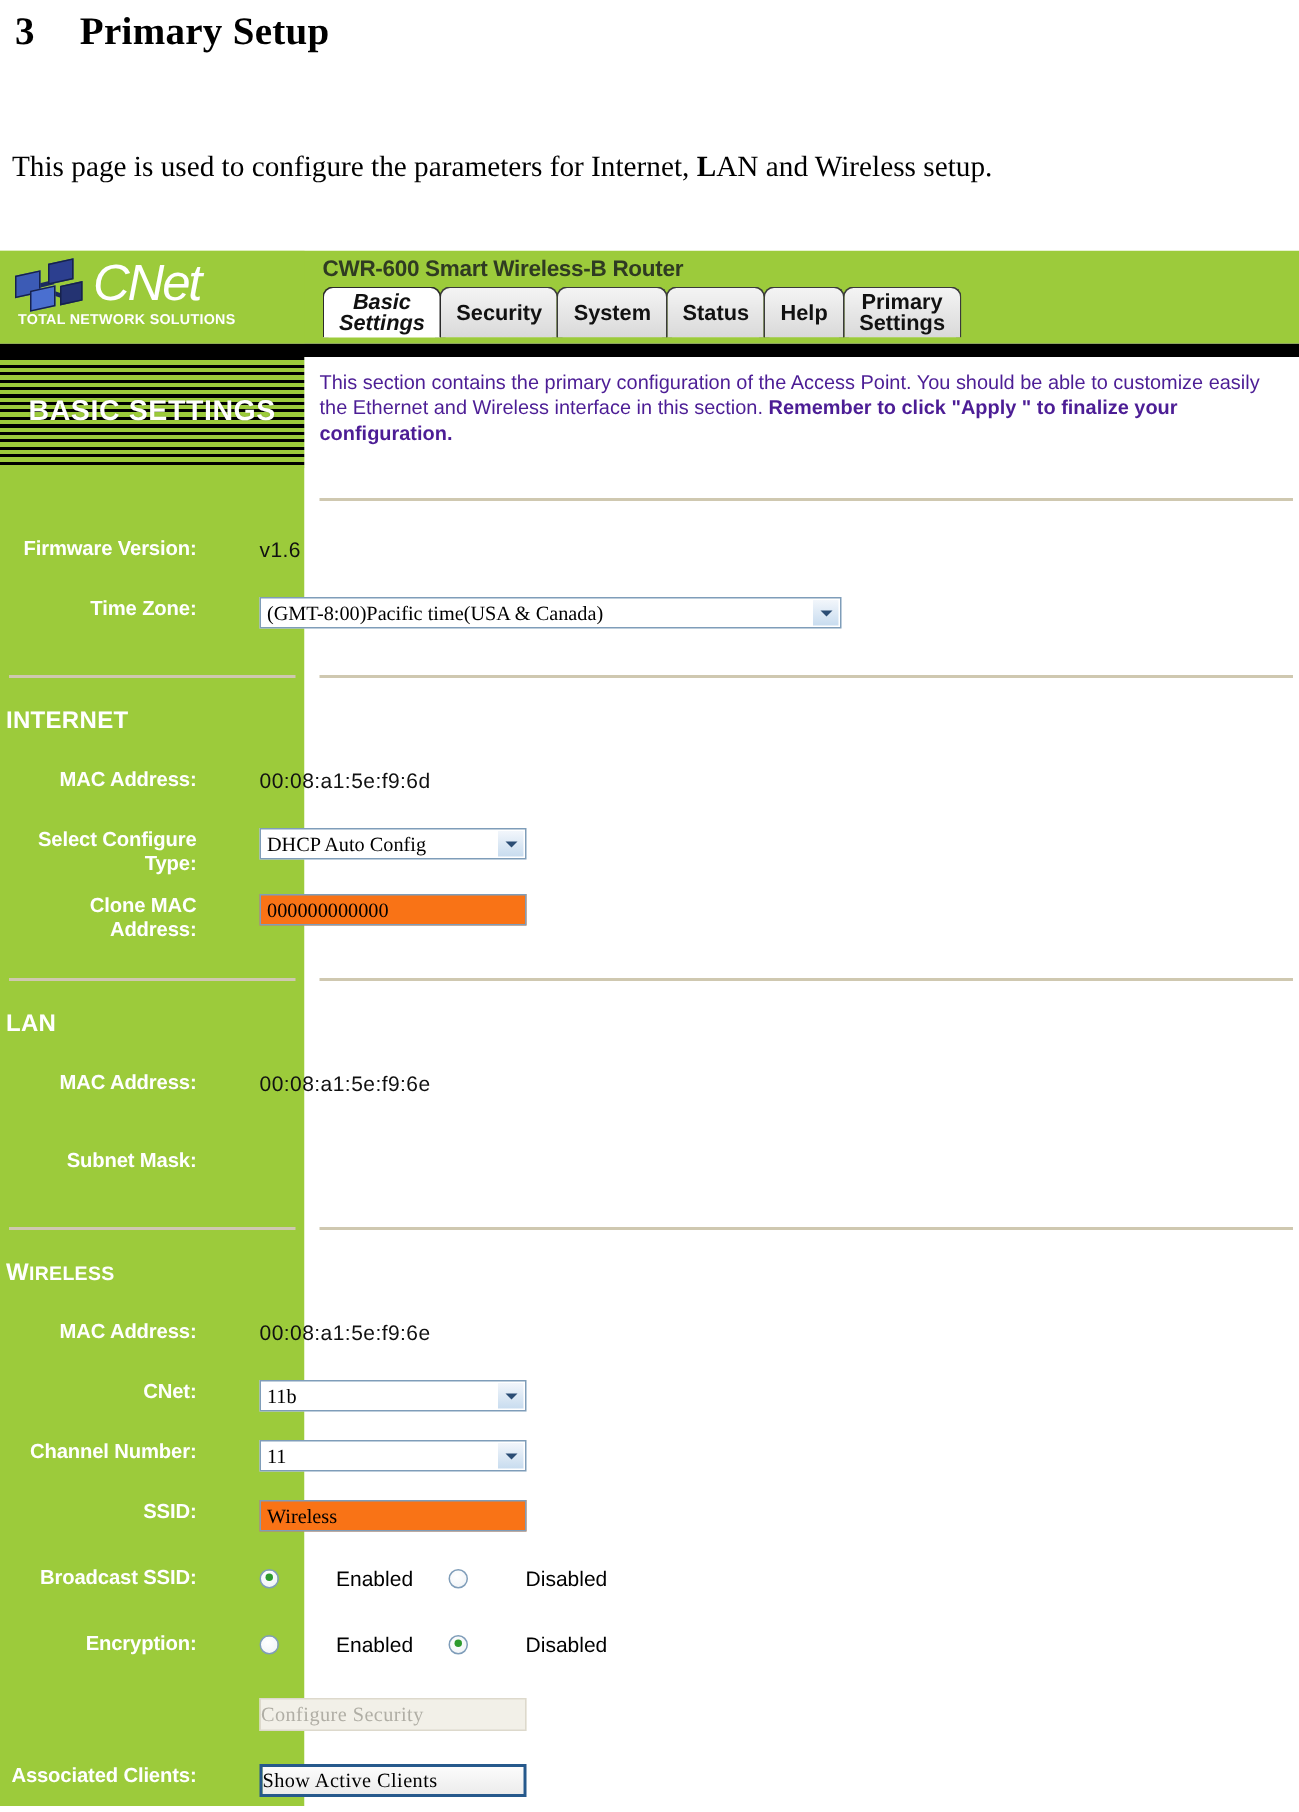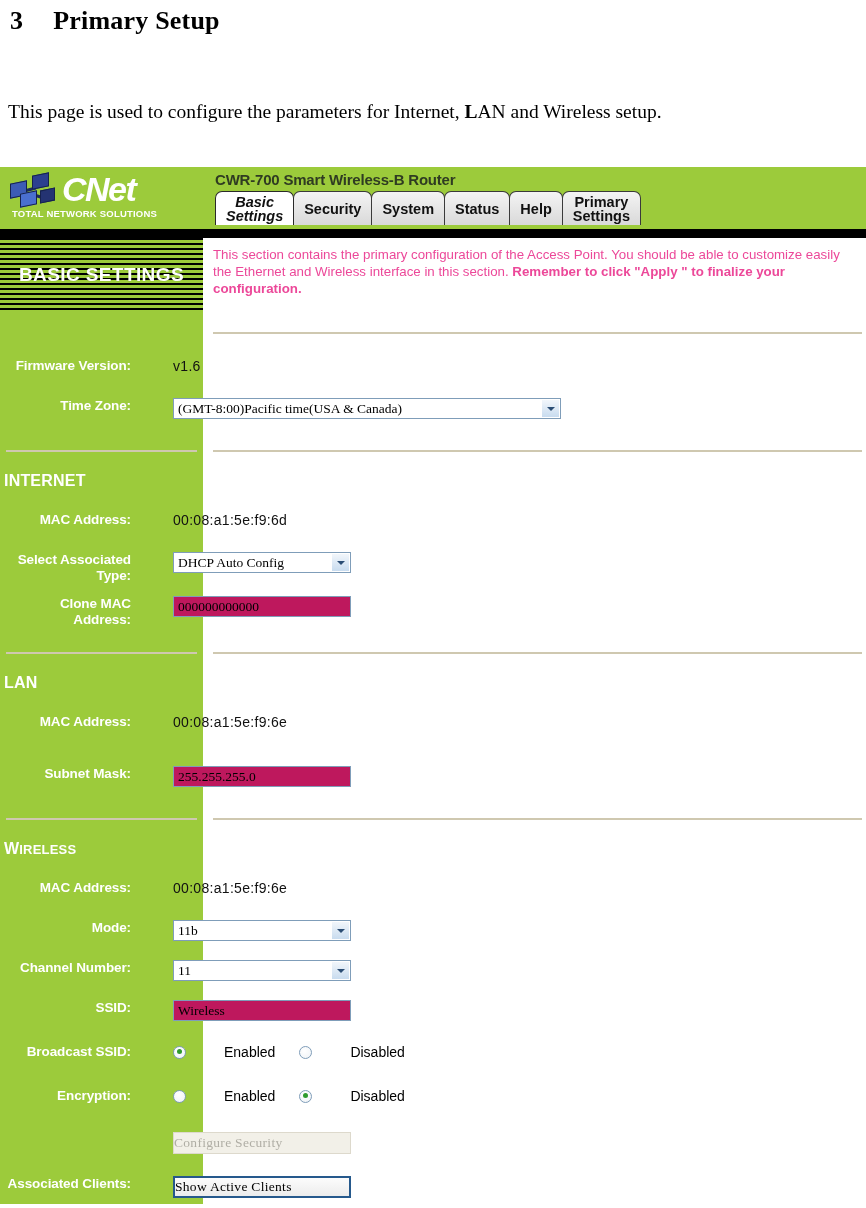--- a/index.html
+++ b/index.html
@@ -89,21 +89,21 @@
   .cube.c4 { left: 30px; top: 17px; width: 15px; height: 13px; background:#243372; transform: skewY(-12deg); }
   .cube-link {
     position: absolute;
     background: #1b2a5e;
     height: 3px;
   }
   .cl1 { left: 14px; top: 16px; width: 12px; transform: rotate(-14deg); }
   .cl2 { left: 24px; top: 23px; width: 10px; transform: rotate(18deg); }
   .logo-word {
     font-family: "Liberation Sans", sans-serif;
-    font-weight: bold;
+    font-weight: normal;
     font-style: italic;
     font-size: 34px;
     color: #ffffff;
     letter-spacing: -1.5px;
     line-height: 1;
     margin-left: 6px;
   }
   .logo-tag {
     font-family: "Liberation Sans", sans-serif;
     font-weight: bold;
@@ -316,21 +316,21 @@
     width: 0; height: 0;
     border-left: 4px solid transparent;
     border-right: 4px solid transparent;
     border-top: 4px solid #2b4d74;
   }
   .tz-select { width: 388px; }
   .std-select { width: 178px; }
 
   .textbox {
     border: 1px solid #7f9db9;
-    background: #be185d;
+    background: #f97316;
     height: 21px;
     width: 178px;
     box-sizing: border-box;
     display: flex;
     align-items: center;
     padding-left: 4px;
     font-family: "Liberation Serif", serif;
     font-size: 13.5px;
     color: #000;
   }
@@ -393,21 +393,21 @@
   }
   .spacer-12 { height: 12px; }
   .spacer-16 { height: 16px; }
   .spacer-20 { height: 20px; }
   .spacer-24 { height: 24px; }
 
   .desc {
     padding: 8px 8px 8px 10px;
     font-family: "Liberation Sans", sans-serif;
     font-size: 13.3px;
-    color: #ec4899;
+    color: #4c1d95;
     line-height: 1.28;
   }
   .desc b { font-weight: bold; }
 </style>
 </head>
 <body>
 
 <div class="doc">
   <div class="doc-heading">
     <span class="num">3</span>
@@ -430,21 +430,21 @@
           <div class="cube c2"></div>
           <div class="cube c3"></div>
           <div class="cube c4"></div>
         </div>
         <div class="logo-word">CNet</div>
       </div>
       <div class="logo-tag">TOTAL NETWORK SOLUTIONS</div>
     </div>
 
     <div class="header-right">
-      <div class="model-title">CWR-700 Smart Wireless-B Router</div>
+      <div class="model-title">CWR-600 Smart Wireless-B Router</div>
       <div class="tabs">
         <div class="tab active two-line">
           <span class="l1">Basic</span>
           <span class="l2">Settings</span>
         </div>
         <div class="tab">
           <span>Security</span>
         </div>
         <div class="tab">
           <span>System</span>
@@ -540,21 +540,21 @@
 
       <div class="row">
         <div class="lbl">MAC Address:</div>
         <div class="val mono">00:08:a1:5e:f9:6d</div>
       </div>
 
       <div class="spacer-12"></div>
 
       <div class="row">
         <div class="lbl">
-          <div>Select Associated</div>
+          <div>Select Configure</div>
           <div>Type:</div>
         </div>
         <div class="val">
           <div class="select-box std-select">
             <div class="face">
               <span>DHCP Auto Config</span>
               <span class="arrow-btn"></span>
             </div>
           </div>
         </div>
@@ -596,25 +596,20 @@
         <div class="val mono">00:08:a1:5e:f9:6e</div>
       </div>
 
       <div class="spacer-12"></div>
 
 
       <div class="spacer-12"></div>
 
       <div class="row">
         <div class="lbl">Subnet Mask:</div>
-        <div class="val">
-          <div class="textbox">
-            <span>255.255.255.0</span>
-          </div>
-        </div>
       </div>
 
       <div class="spacer-24"></div>
 
       <div class="sep-wrap">
         <div class="sep-left">
             <div class="line"></div>
           </div>
         <div class="sep-right">
             <div class="line"></div>
@@ -633,21 +628,21 @@
       <div class="spacer-12"></div>
 
       <div class="row">
         <div class="lbl">MAC Address:</div>
         <div class="val mono">00:08:a1:5e:f9:6e</div>
       </div>
 
       <div class="spacer-12"></div>
 
       <div class="row">
-        <div class="lbl">Mode:</div>
+        <div class="lbl">CNet:</div>
         <div class="val">
           <div class="select-box std-select">
             <div class="face">
               <span>11b</span>
               <span class="arrow-btn"></span>
             </div>
           </div>
         </div>
       </div>
 

